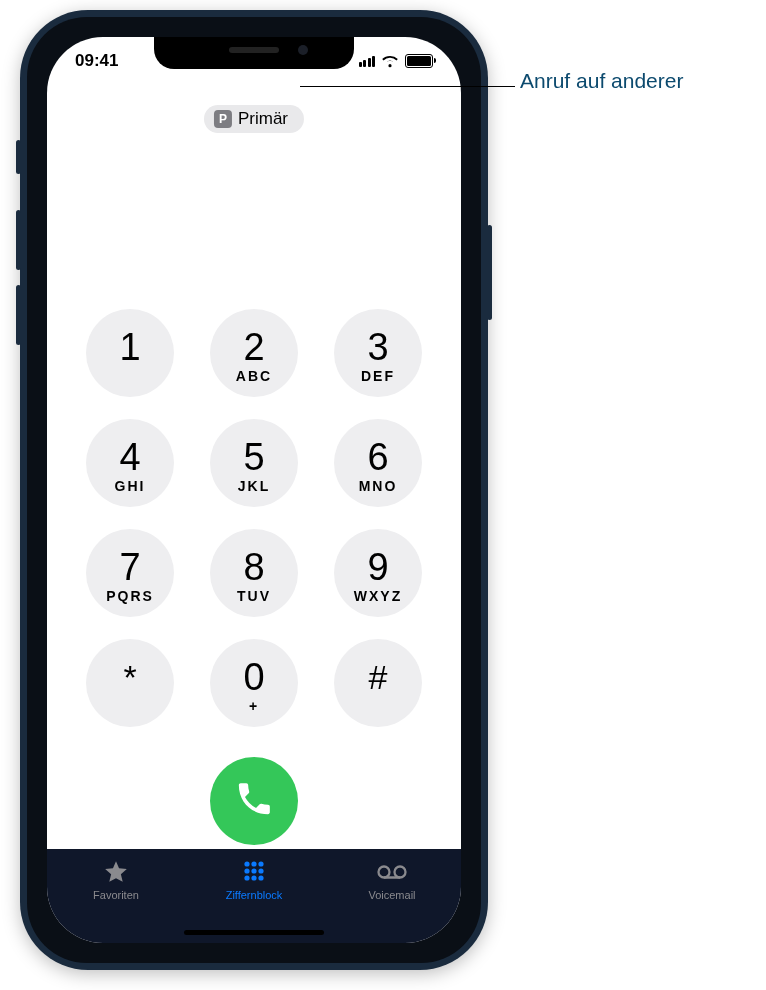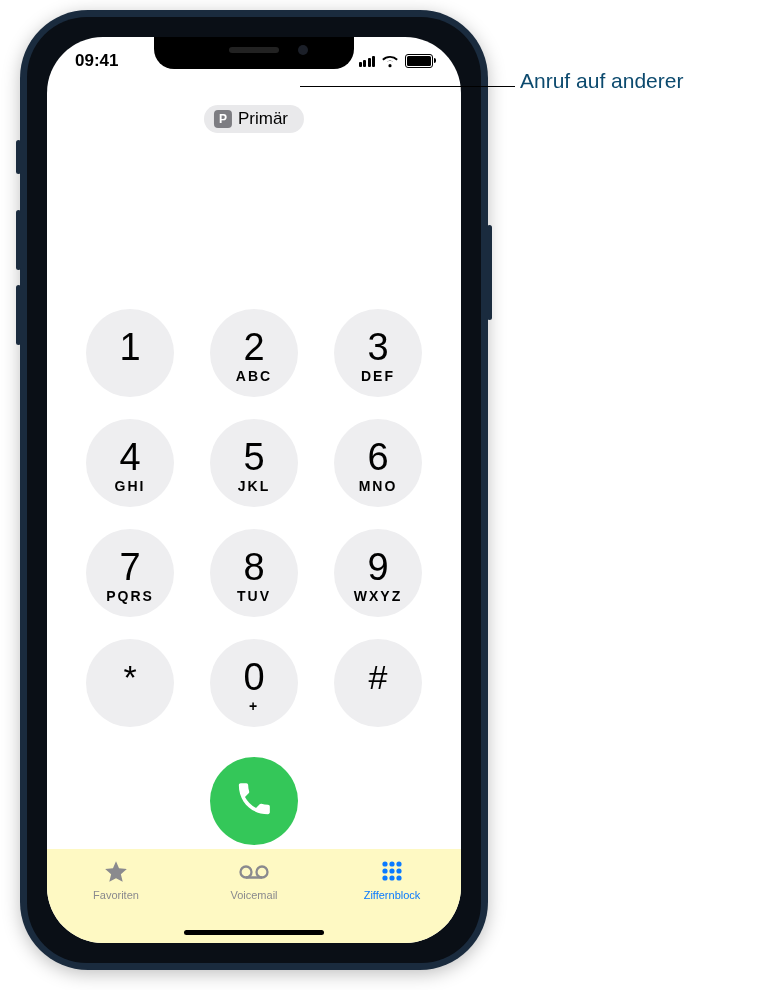--- a/index.html
+++ b/index.html
@@ -30,21 +30,21 @@
 .line-pill{position:absolute;top:68px;left:50%;transform:translateX(-50%);background:#e9e9eb;color:#000;font-size:17px;font-weight:400;border-radius:18px;padding:4px 16px 4px 10px;display:flex;align-items:center;gap:6px}
 .line-pill .badge{width:18px;height:18px;border-radius:4px;background:#7d7d82;color:#fff;font-size:12px;font-weight:700;display:flex;align-items:center;justify-content:center;line-height:1}
 .keypad{position:absolute;top:272px;left:50%;transform:translateX(-50%);width:340px;display:grid;grid-template-columns:repeat(3,1fr);column-gap:32px;row-gap:22px;justify-items:center}
 .key{width:88px;height:88px;border-radius:50%;background:#eeeef0;display:flex;flex-direction:column;align-items:center;justify-content:center;cursor:pointer;user-select:none}
 .key .digit{font-size:38px;font-weight:400;color:#000;line-height:1}
 .key .letters{font-size:14px;font-weight:700;color:#000;letter-spacing:2px;margin-top:2px;height:10px}
 .key.sym .digit{font-size:34px}
 .dial-row{position:absolute;top:720px;left:0;right:0;display:flex;justify-content:center}
 .dial-btn{width:88px;height:88px;border-radius:50%;background:#34c759;display:flex;align-items:center;justify-content:center;cursor:pointer}
 .dial-btn svg{width:40px;height:40px;fill:#fff}
-.tabbar{position:absolute;bottom:0;left:0;right:0;height:94px;border-top:0;background:#fef9c3;display:flex;justify-content:space-around;align-items:flex-start;padding-top:10px;box-sizing:border-box}
+.tabbar{position:absolute;bottom:0;left:0;right:0;height:94px;border-top:0;background:#0f172a;display:flex;justify-content:space-around;align-items:flex-start;padding-top:10px;box-sizing:border-box}
 .tab{display:flex;flex-direction:column;align-items:center;gap:4px;width:20%;cursor:pointer}
 .tab .ic{height:26px;display:flex;align-items:center;justify-content:center}
 .tab .lbl{font-size:11px;color:#8a8a8e}
 .tab.active .lbl{color:#0a7aff}
 .home-ind{position:absolute;bottom:8px;left:50%;transform:translateX(-50%);width:140px;height:5px;background:#000;border-radius:4px}
 .callout{position:absolute;top:67px;left:520px;font-size:21px;color:#0c4a6e;line-height:1.35}
 .callout-line{position:absolute;top:86px;left:300px;width:215px;height:1px;background:#000}
 </style>
 </head>
 <body>
@@ -152,47 +152,47 @@
         </div>
 
         <div class="tabbar">
           <div class="tab">
             <span class="ic">
               <svg width="26" height="26" viewBox="0 0 24 24">
                   <path fill="#8a8a8e" d="m12 2 2.8 6.6 7.2.6-5.5 4.8 1.7 7L12 17.8 5.8 21l1.7-7L2 9.2l7.2-.6L12 2Z"></path>
                 </svg>
             </span>
             <span class="lbl">Favoriten</span>
-          </div>
-          <div class="tab">
-            <span class="ic">
-              <svg width="30" height="20" viewBox="0 0 30 20" fill="none" stroke="#8a8a8e" stroke-width="2.3">
-                  <circle cx="7" cy="10" r="5.5"></circle>
-                  <circle cx="23" cy="10" r="5.5"></circle>
-                  <line x1="7" y1="15.5" x2="23" y2="15.5"></line>
-                </svg>
-            </span>
-            <span class="lbl">Voicemail</span>
           </div>
           <div class="tab active">
             <span class="ic">
               <svg width="24" height="24" viewBox="0 0 24 24" fill="#0a7aff">
                   <circle cx="5" cy="4" r="2.6"></circle>
                   <circle cx="12" cy="4" r="2.6"></circle>
                   <circle cx="19" cy="4" r="2.6"></circle>
                   <circle cx="5" cy="11" r="2.6"></circle>
                   <circle cx="12" cy="11" r="2.6"></circle>
                   <circle cx="19" cy="11" r="2.6"></circle>
                   <circle cx="5" cy="18" r="2.6"></circle>
                   <circle cx="12" cy="18" r="2.6"></circle>
                   <circle cx="19" cy="18" r="2.6"></circle>
                 </svg>
             </span>
             <span class="lbl">Ziffernblock</span>
           </div>
+          <div class="tab">
+            <span class="ic">
+              <svg width="30" height="20" viewBox="0 0 30 20" fill="none" stroke="#8a8a8e" stroke-width="2.3">
+                  <circle cx="7" cy="10" r="5.5"></circle>
+                  <circle cx="23" cy="10" r="5.5"></circle>
+                  <line x1="7" y1="15.5" x2="23" y2="15.5"></line>
+                </svg>
+            </span>
+            <span class="lbl">Voicemail</span>
+          </div>
         </div>
 
         <div class="home-ind"></div>
 
       </div>
     </div>
   </div>
 
   <div class="callout-line"></div>
   <div class="callout">

